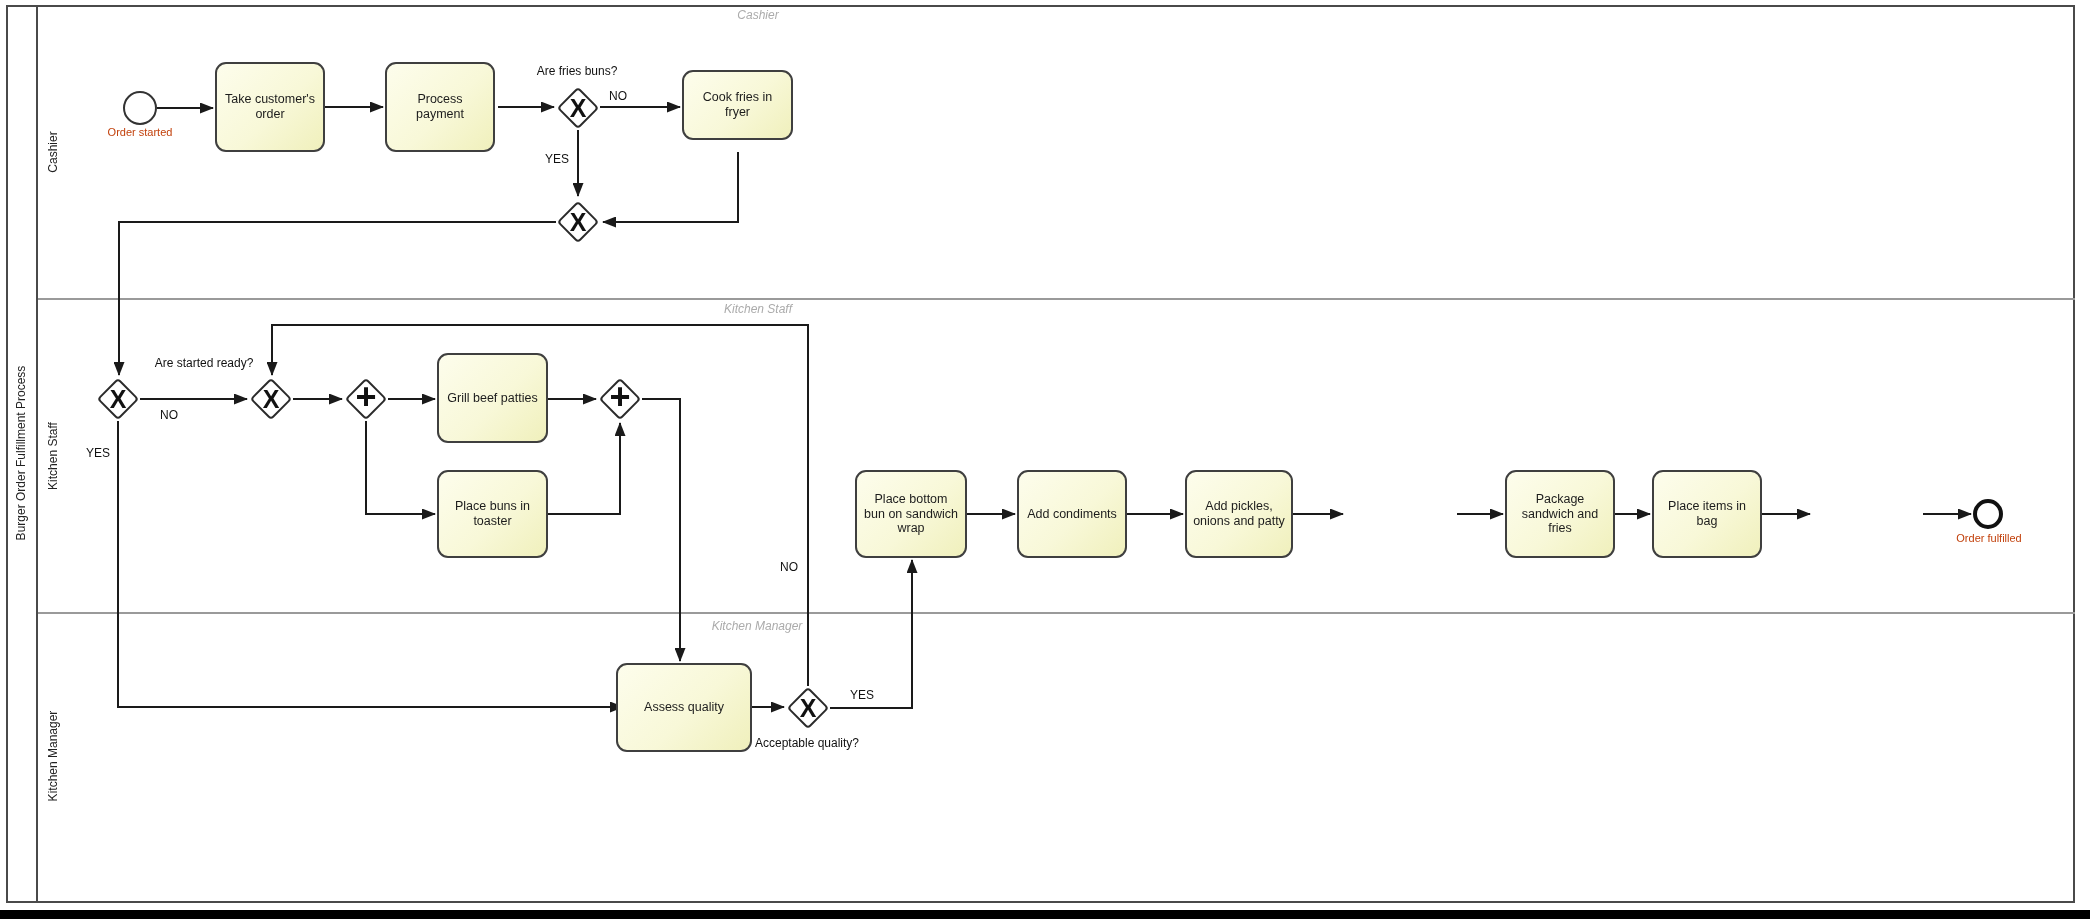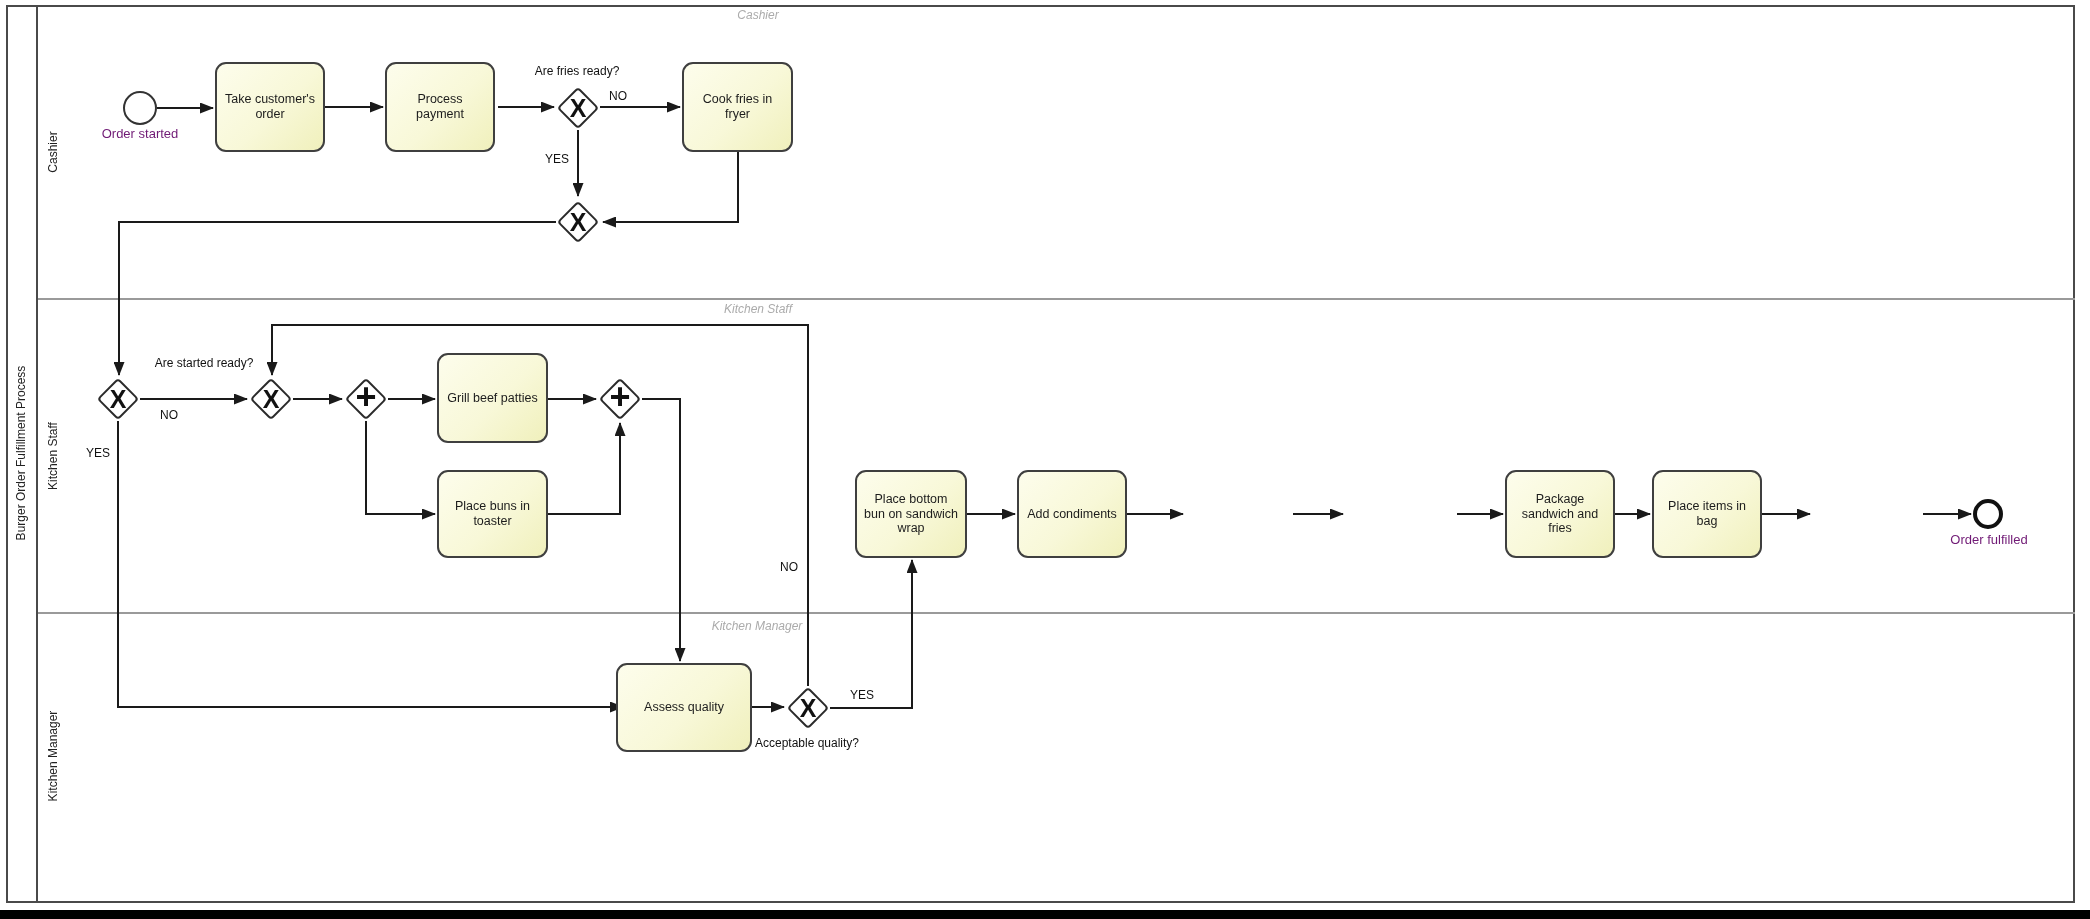--- a/index.html
+++ b/index.html
@@ -29,21 +29,21 @@
   .event.start{border:2.5px solid #333;}
   .event.end{border:4px solid #111;}
   .gateway{position:absolute;width:44px;height:44px;display:flex;align-items:center;justify-content:center;}
   .gateway .diamond{position:absolute;left:7px;top:7px;width:30px;height:30px;background:#fff;
     border:2px solid #2b2b2b;border-radius:4px;transform:rotate(45deg);box-sizing:border-box;}
   .gateway .sym{position:relative;font-weight:700;color:#111;}
   .gateway .sym.x{font-size:25px;}
   .gateway .sym.plus{font-size:36px;margin-top:-5px;}
   
   .elabel{position:absolute;transform:translateX(-50%);font-size:12px;color:#111;white-space:nowrap;}
-  .node-label{position:absolute;transform:translateX(-50%);font-size:13px;color:#701a75;white-space:nowrap;}
+  .node-label{position:absolute;transform:translateX(-50%);font-size:11px;color:#c2410c;white-space:nowrap;}
   svg.flows{position:absolute;left:0;top:0;}
 </style>
 </head>
 <body>
 
 <div id="canvas">
 
   <div class="pool-border"></div>
   <div class="pool-divider"></div>
   <div class="lane-divider" id="lane-div-1"></div>
@@ -98,37 +98,40 @@
   <div class="node-label" style="left:140px;top:126px;">Order started</div>
   <div class="event end" style="left:1973px;top:499px;width:30px;height:30px;"></div>
   <div class="node-label" style="left:1989px;top:532px;">Order fulfilled</div>
 
   <div class="task" style="left:215px;top:62px;width:110px;height:90px;">
     <span>Take customer's order</span>
     </div>
   <div class="task" style="left:385px;top:62px;width:110px;height:90px;">
     <span>Process payment</span>
     </div>
-  <div class="task" style="left:682px;top:62px;width:111px;height:90px;align-items:center;">
+  <div class="task" style="left:682px;top:70px;width:111px;height:70px;align-items:center;">
     <span>Cook fries in fryer</span>
     </div>
   <div class="task" style="left:437px;top:353px;width:111px;height:90px;">
     <span>Grill beef patties</span>
     </div>
   <div class="task" style="left:437px;top:470px;width:111px;height:88px;">
     <span>Place buns in toaster</span>
     </div>
   <div class="task" style="left:616px;top:663px;width:136px;height:89px;">
     <span>Assess quality</span>
     </div>
   <div class="task" style="left:855px;top:470px;width:112px;height:88px;">
     <span>Place bottom bun on sandwich wrap</span>
     </div>
   <div class="task" style="left:1017px;top:470px;width:110px;height:88px;">
     <span>Add condiments</span>
+    </div>
+  <div class="task" style="left:1185px;top:470px;width:108px;height:88px;">
+    <span>Add pickles, onions and patty</span>
     </div>
   <div class="task" style="left:1505px;top:470px;width:110px;height:88px;">
     <span>Package sandwich and fries</span>
     </div>
   <div class="task" style="left:1652px;top:470px;width:110px;height:88px;">
     <span>Place items in bag</span>
     </div>
 
   <div class="gateway" style="left:556px;top:86px;">
     <div class="diamond"></div>
@@ -152,21 +155,21 @@
     </div>
   <div class="gateway" style="left:598px;top:377px;">
     <div class="diamond"></div>
     <span class="sym plus">+</span>
     </div>
   <div class="gateway" style="left:786px;top:686px;">
     <div class="diamond"></div>
     <span class="sym x">X</span>
     </div>
 
-  <div class="elabel" style="left:577px;top:64px;">Are fries ready?</div>
+  <div class="elabel" style="left:577px;top:64px;">Are fries buns?</div>
   <div class="elabel" style="left:618px;top:89px;">NO</div>
   <div class="elabel" style="left:557px;top:152px;">YES</div>
   <div class="elabel" style="left:204px;top:356px;">Are started ready?</div>
   <div class="elabel" style="left:169px;top:408px;">NO</div>
   <div class="elabel" style="left:98px;top:446px;">YES</div>
   <div class="elabel" style="left:807px;top:736px;">Acceptable quality?</div>
   <div class="elabel" style="left:862px;top:688px;">YES</div>
   <div class="elabel" style="left:789px;top:560px;">NO</div>
 
 </div>

